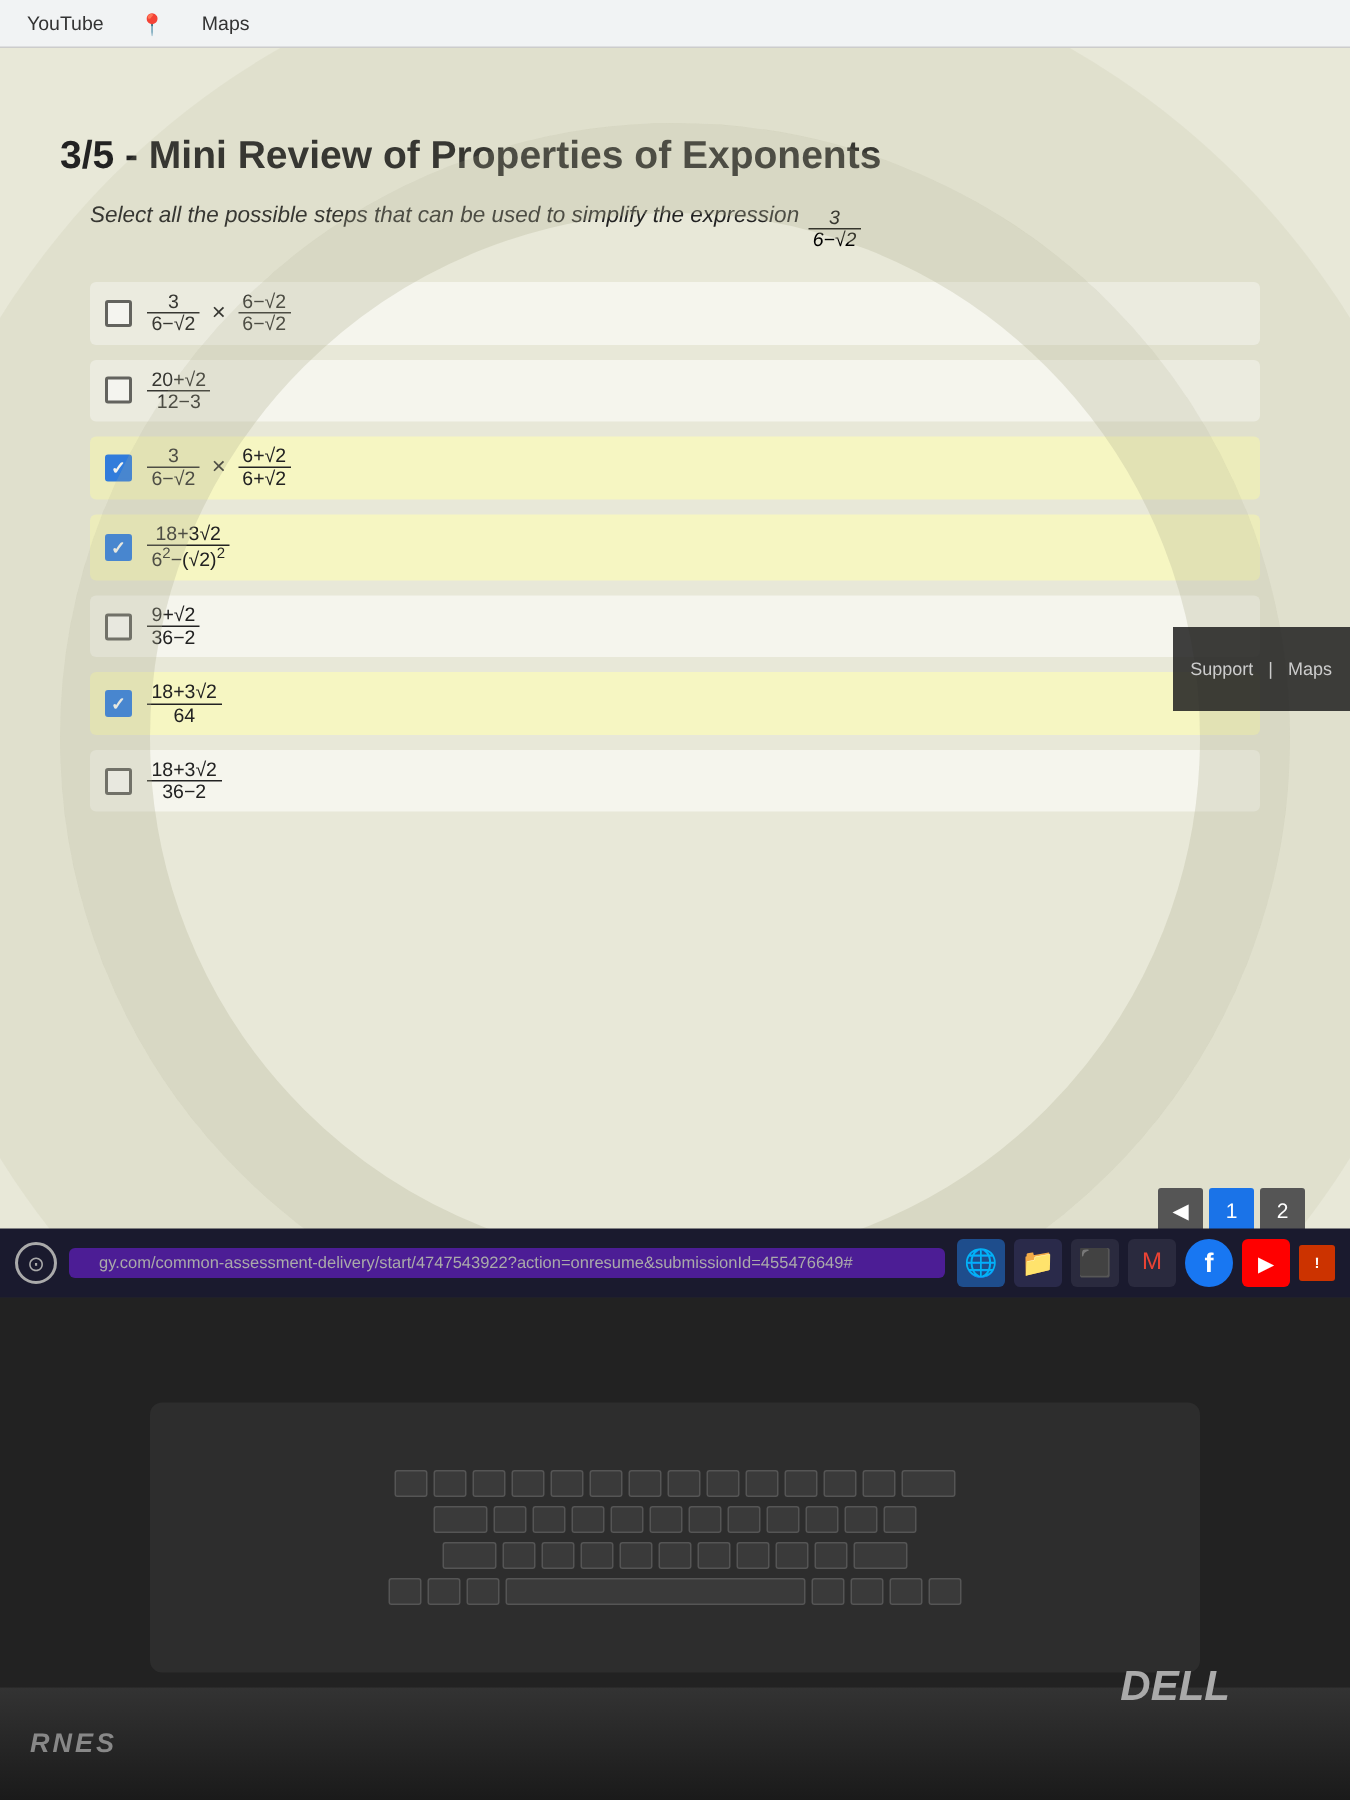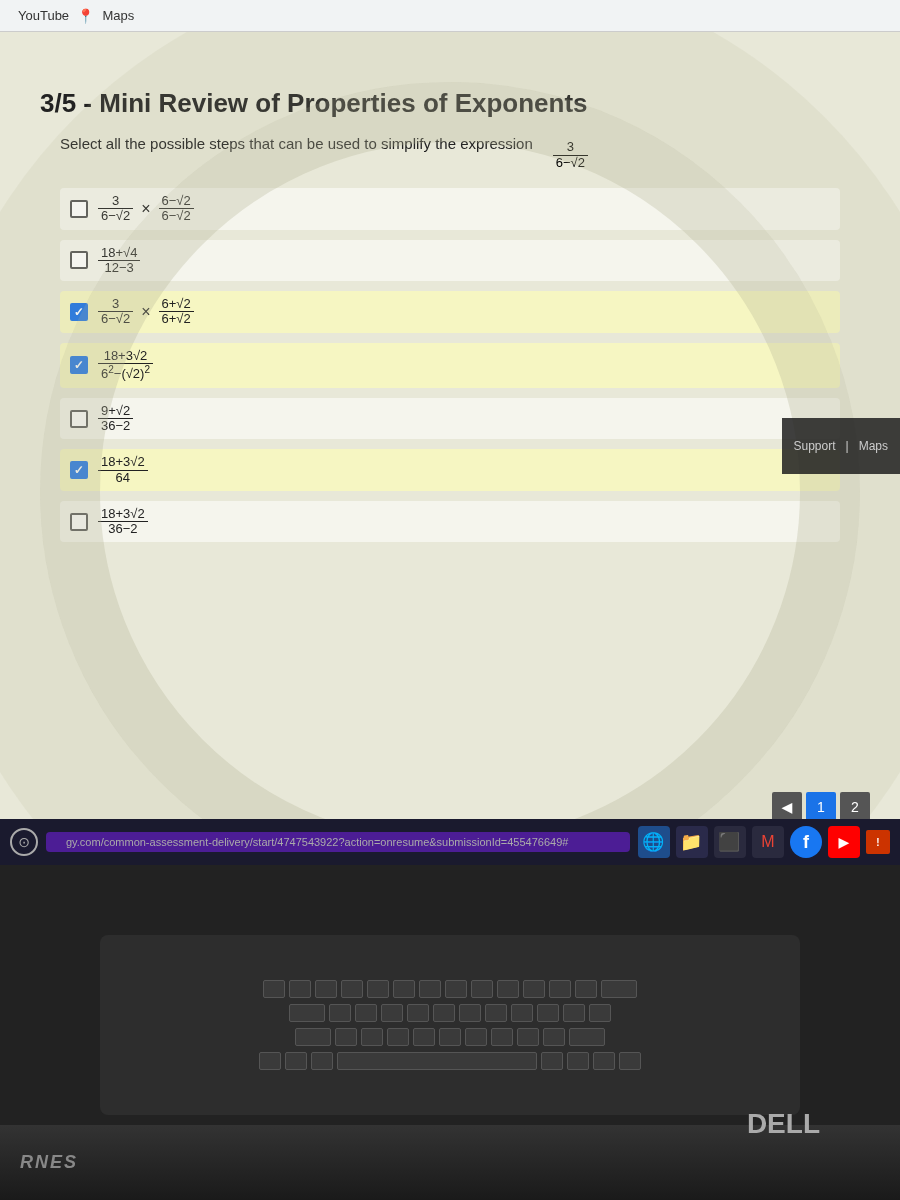--- a/index.html
+++ b/index.html
@@ -13,20 +13,21 @@
     }
 
     
     .browser-bar {
       width: 100%;
       height: 32px;
       background: #f1f3f4;
       display: flex;
       align-items: center;
       padding: 0 10px;
+      gap: 16px;
       border-bottom: 1px solid #ccc;
     }
     .browser-tab {
       font-size: 13px;
       color: #333;
       padding: 4px 8px;
     }
 
     
     .content-area {
@@ -287,20 +288,21 @@
     }
 
     
     .dell-logo {
       position: absolute;
       bottom: 60px;
       right: 80px;
       color: #aaa;
       font-size: 28px;
       font-weight: bold;
+      font-style: italic;
     }
 
     .fraction-inline {
       display: inline-flex;
       flex-direction: column;
       align-items: center;
       vertical-align: middle;
       line-height: 1.1;
     }
     .fraction-inline .num-line {
@@ -323,23 +325,24 @@
 
     .option-bg-yellow {
       background: rgba(255,255,180,0.6);
     }
     .option-bg-white {
       background: rgba(255,255,255,0.55);
     }
 
     .question-header {
       display: flex;
-      align-items: flex-end;
-      gap: 20px;
+      align-items: center;
+      gap: 6px;
       margin-bottom: 18px;
+      font-style: italic;
     }
   </style>
 </head>
 <body>
 
 <div class="browser-bar">
   <span class="browser-tab">YouTube</span>
   <span style="color:#666;font-size:14px;">📍</span>
   <span class="browser-tab">Maps</span>
 </div>
@@ -374,21 +377,21 @@
             <span class="num-line">6−√2</span>
             <span class="den-line">6−√2</span>
           </span>
         </div>
       </div>
 
       <div class="option-row option-bg-white">
         <div class="checkbox"></div>
         <div class="math-expr">
           <span class="fraction-inline">
-            <span class="num-line">18+√4</span>
+            <span class="num-line">20+√2</span>
             <span class="den-line">12−3</span>
           </span>
         </div>
       </div>
 
       <div class="option-row option-bg-yellow">
         <div class="checkbox checked"></div>
         <div class="math-expr">
           <span class="fraction-inline">
             <span class="num-line">3</span>

